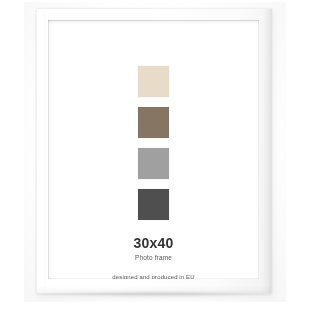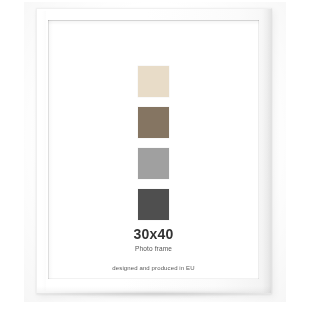--- a/index.html
+++ b/index.html
@@ -157,21 +157,21 @@
   .swatch {
     width: 31px;
     height: 31px;
     margin-bottom: 10px;
     box-shadow: 0 0 0 0.5px rgba(0,0,0,0.05);
   }
   .swatch:last-child { margin-bottom: 0; }
 
   
   .caption {
-    margin-top: 7px;
+    margin-top: 16px;
     text-align: center;
     color: #3c3c3c;
     line-height: 1;
   }
   .caption-size {
     font-size: 14px;
     font-weight: 700;
     letter-spacing: 0.2px;
     color: #333333;
   }

